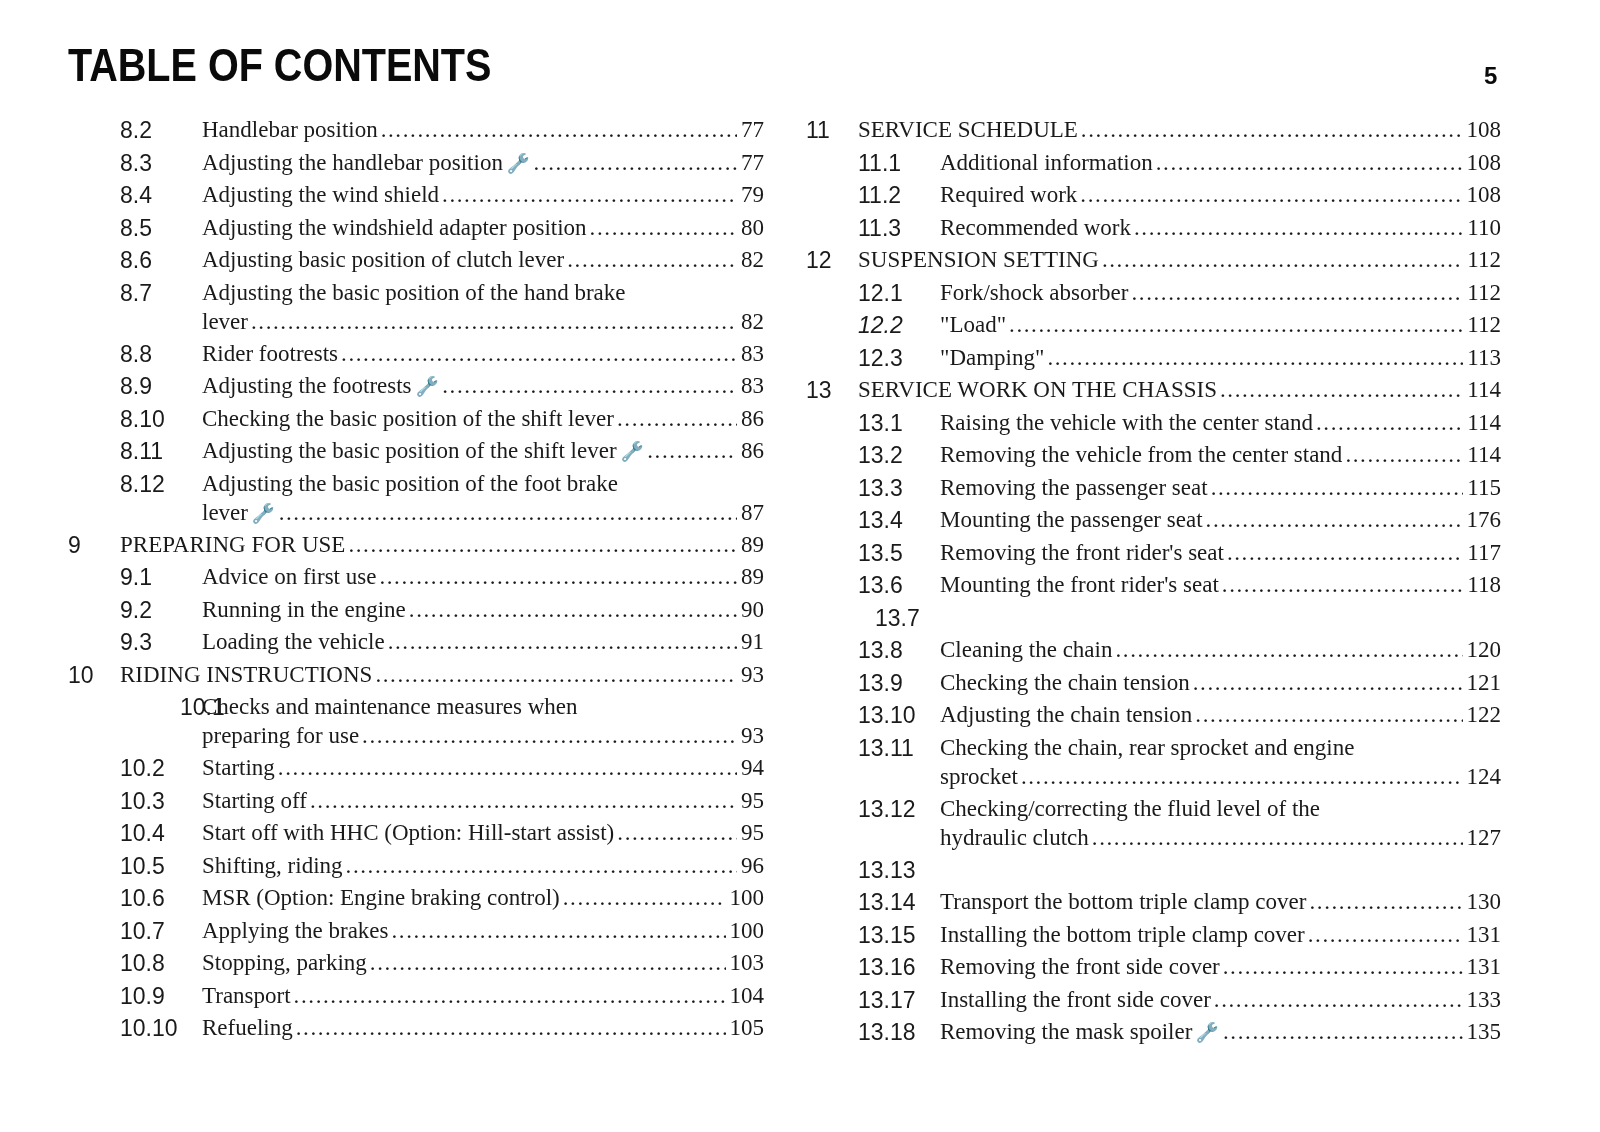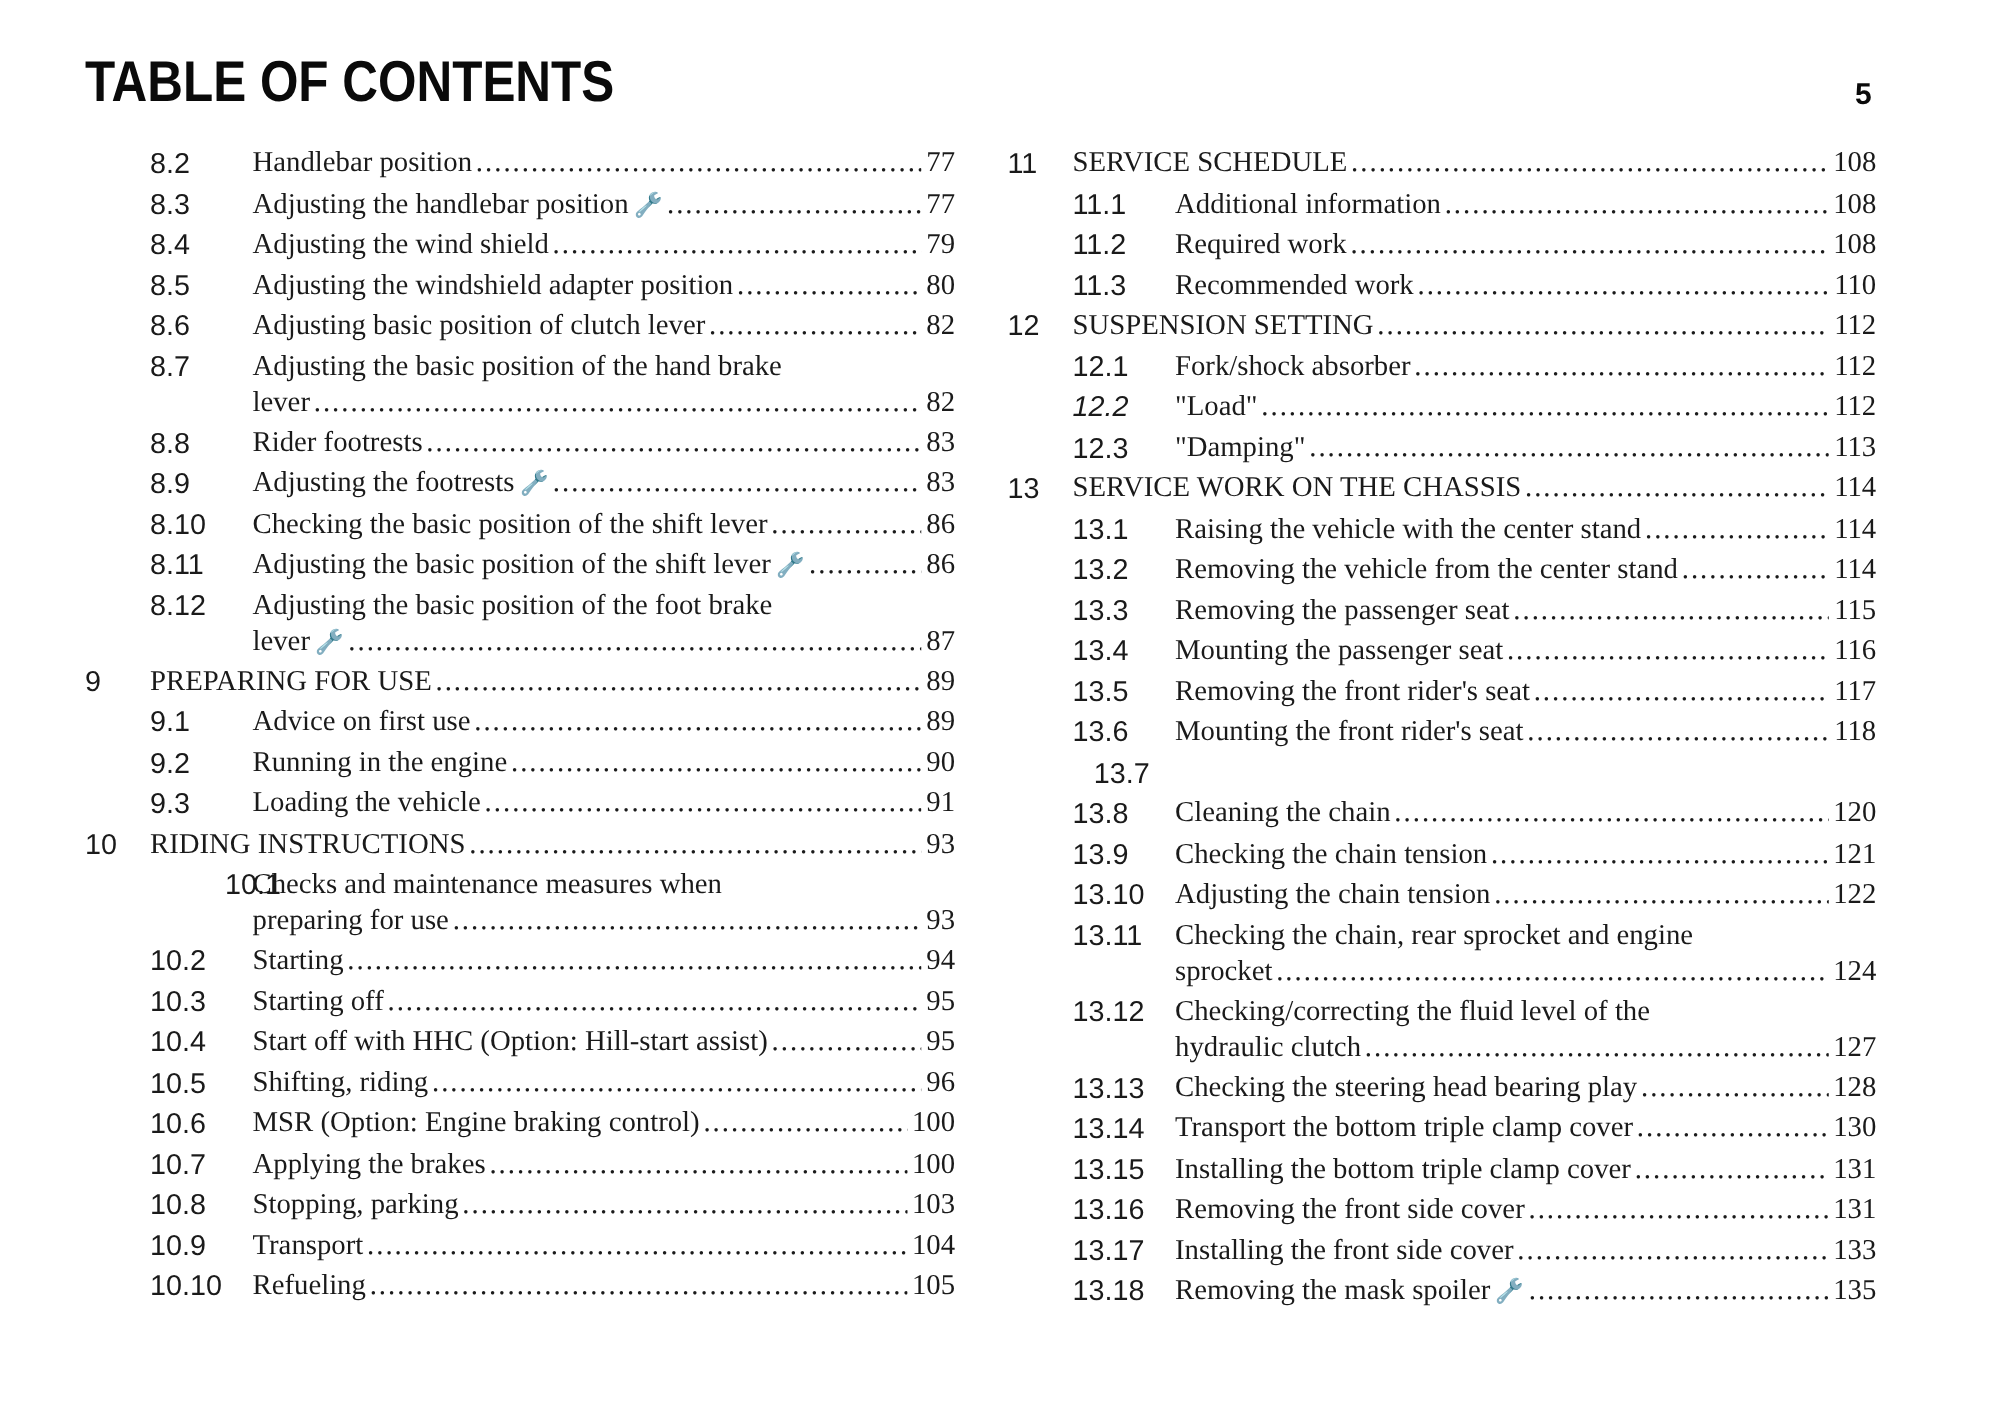--- a/index.html
+++ b/index.html
@@ -425,21 +425,21 @@
           <span class="pg">115</span>
         </div>
       </div>
     </div>
     <div class="row">
       <span class="num" style="left: 52px;">13.4</span>
       <div class="ttl-wrap" style="left: 134px; height: 32.5px;">
         <div class="line">
           <span class="text">Mounting the passenger seat</span>
           <span class="dots"></span>
-          <span class="pg">116</span>
+          <span class="pg">176</span>
         </div>
       </div>
     </div>
     <div class="row">
       <span class="num" style="left: 52px;">13.5</span>
       <div class="ttl-wrap" style="left: 134px; height: 32.5px;">
         <div class="line">
           <span class="text">Removing the front rider's seat</span>
           <span class="dots"></span>
           <span class="pg">117</span>
@@ -510,27 +510,20 @@
         </div>
         <div class="line2">
           <span class="text">hydraulic clutch</span>
           <span class="dots"></span>
           <span class="pg">127</span>
         </div>
       </div>
     </div>
     <div class="row">
       <span class="num" style="left: 52px;">13.13</span>
-      <div class="ttl-wrap" style="left: 134px; height: 32.5px;">
-        <div class="line">
-          <span class="text">Checking the steering head bearing play</span>
-          <span class="dots"></span>
-          <span class="pg">128</span>
-        </div>
-      </div>
     </div>
     <div class="row">
       <span class="num" style="left: 52px;">13.14</span>
       <div class="ttl-wrap" style="left: 134px; height: 32.5px;">
         <div class="line">
           <span class="text">Transport the bottom triple clamp cover</span>
           <span class="dots"></span>
           <span class="pg">130</span>
         </div>
       </div>

